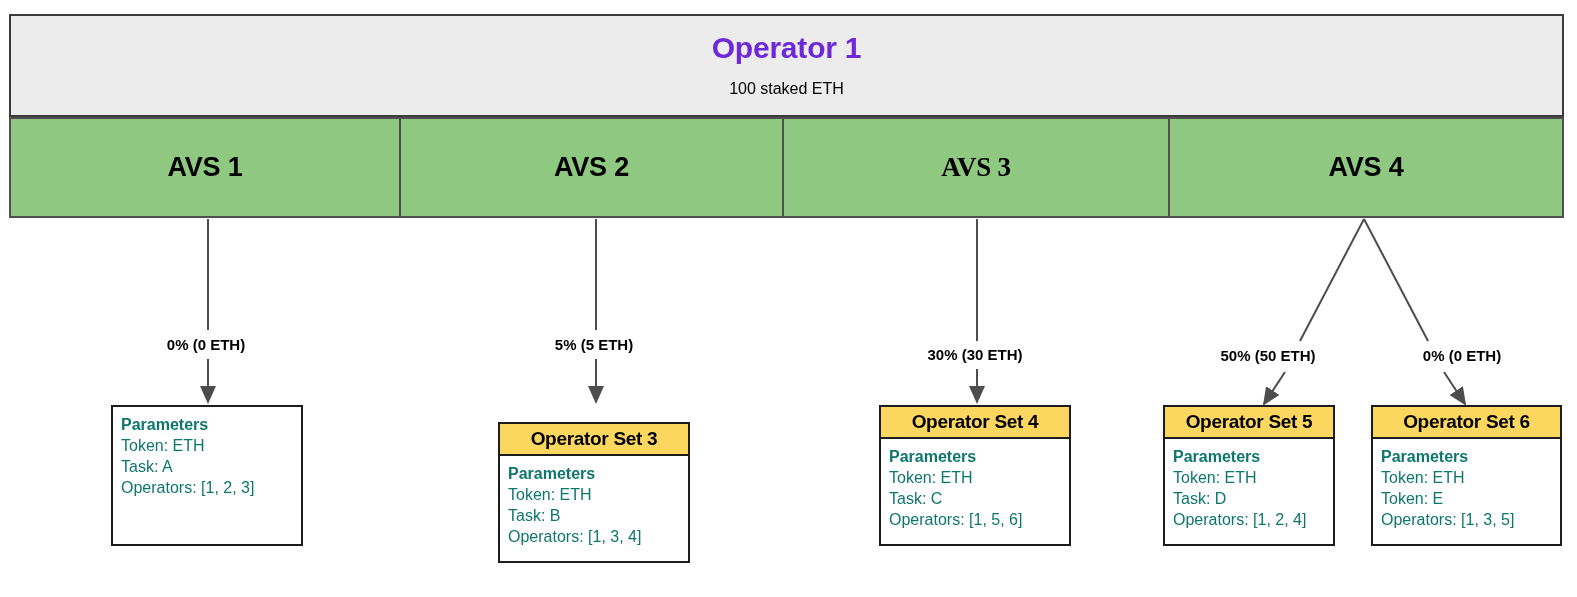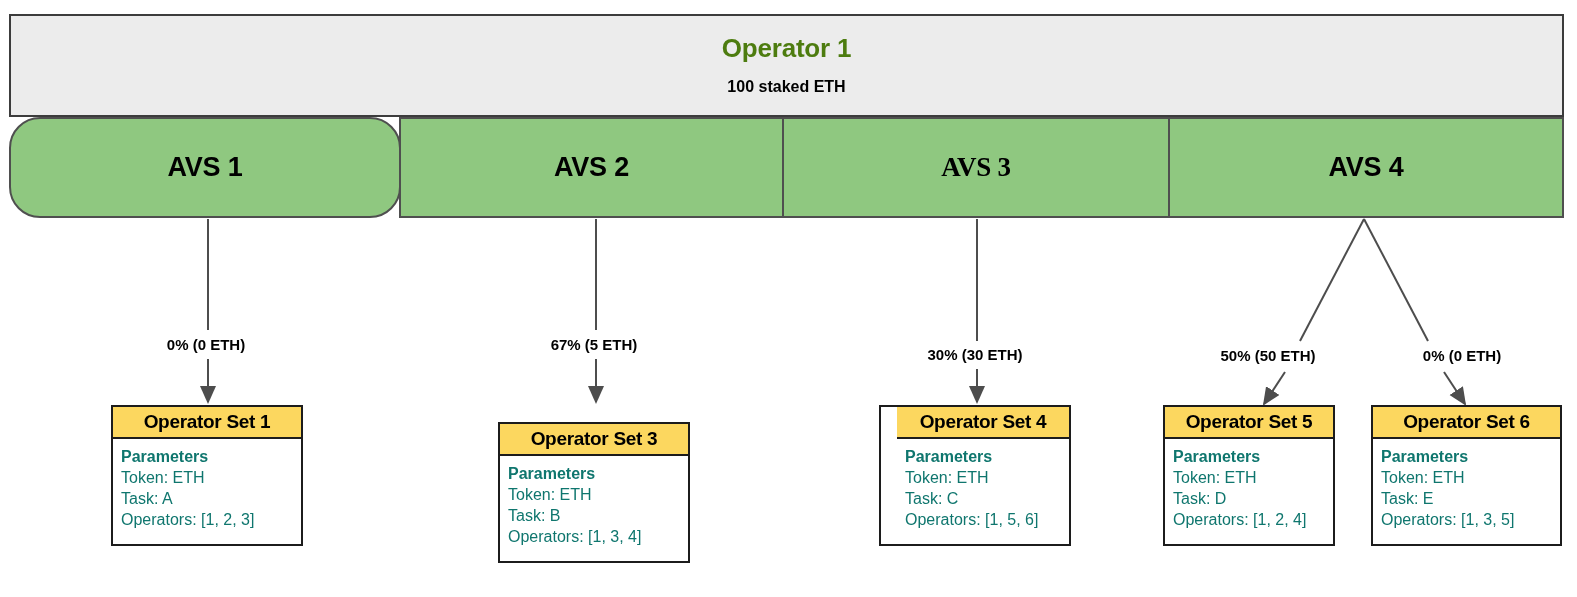--- a/index.html
+++ b/index.html
@@ -28,32 +28,31 @@
     height: 103px;
     background: #ececec;
     border: 2px solid #3c3c3c;
     box-sizing: border-box;
     display: flex;
     flex-direction: column;
     align-items: center;
     justify-content: center;
   }
   .operator-title {
-    font-size: 26px;
-    font-weight: bold;
-    color: #4d7c0f;
+    font-size: 30px;
+    font-weight: bold;
+    color: #6d28d9;
     line-height: 1.15;
     letter-spacing: -0.2px;
   }
   .operator-sub {
     font-size: 16px;
     color: #000000;
     line-height: 1.3;
     margin-top: 13px;
-    font-weight: bold;
   }
   
   .avs-band {
     position: absolute;
     left: 9px;
     top: 117px;
     width: 1555px;
     height: 101px;
     display: flex;
     box-sizing: border-box;
@@ -135,21 +134,21 @@
 <body>
 
 <div id="canvas">
 
   <div class="operator-bar">
     <div class="operator-title">Operator 1</div>
     <div class="operator-sub">100 staked ETH</div>
   </div>
 
   <div class="avs-band">
-    <div class="avs-cell" style="width:394px;border-radius:31px;">
+    <div class="avs-cell" style="width:394px;">
       <span class="avs-label">AVS 1</span>
     </div>
     <div class="avs-cell" style="width:387px;">
       <span class="avs-label">AVS 2</span>
     </div>
     <div class="avs-cell" style="width:390px;font-family:Liberation Serif, serif;">
       <span class="avs-label">AVS 3</span>
     </div>
     <div class="avs-cell" style="width:398px;">
       <span class="avs-label">AVS 4</span>
@@ -173,50 +172,47 @@
     <line x1="977" y1="369" x2="977" y2="402" stroke="#4d4d4d" stroke-width="2" marker-end="url(#arrow)"></line>
 
     <line x1="1364" y1="219" x2="1300" y2="341" stroke="#4d4d4d" stroke-width="2"></line>
     <line x1="1285" y1="372" x2="1264" y2="404" stroke="#4d4d4d" stroke-width="2" marker-end="url(#arrow)"></line>
 
     <line x1="1364" y1="219" x2="1428" y2="341" stroke="#4d4d4d" stroke-width="2"></line>
     <line x1="1444" y1="372" x2="1465" y2="404" stroke="#4d4d4d" stroke-width="2" marker-end="url(#arrow)"></line>
   </svg>
 
   <div class="edge-label" style="left:206px; top:345px;">0% (0 ETH)</div>
-  <div class="edge-label" style="left:594px; top:345px;">67% (5 ETH)</div>
+  <div class="edge-label" style="left:594px; top:345px;">5% (5 ETH)</div>
   <div class="edge-label" style="left:975px; top:355px;text-align:center;">30% (30 ETH)</div>
   <div class="edge-label" style="left:1268px; top:356px;">50% (50 ETH)</div>
   <div class="edge-label" style="left:1462px; top:356px;">0% (0 ETH)</div>
 
   <div class="opset" style="left:111px; top:405px; width:192px; height:141px;">
-    <div class="opset-header">
-      <span class="opset-header-text">Operator Set 1</span>
-    </div>
     <div class="opset-body">
       <div class="param-title">Parameters</div>
       <div>Token: ETH</div>
       <div>Task: A</div>
       <div>Operators: [1, 2, 3]</div>
     </div>
   </div>
 
   <div class="opset" style="left:498px; top:422px; width:192px; height:141px;">
     <div class="opset-header">
       <span class="opset-header-text">Operator Set 3</span>
     </div>
     <div class="opset-body">
       <div class="param-title">Parameters</div>
       <div>Token: ETH</div>
       <div>Task: B</div>
       <div>Operators: [1, 3, 4]</div>
     </div>
   </div>
 
-  <div class="opset" style="left:879px; top:405px; width:192px; height:141px;padding-left:16px;">
+  <div class="opset" style="left:879px; top:405px; width:192px; height:141px;">
     <div class="opset-header">
       <span class="opset-header-text">Operator Set 4</span>
     </div>
     <div class="opset-body">
       <div class="param-title">Parameters</div>
       <div>Token: ETH</div>
       <div>Task: C</div>
       <div>Operators: [1, 5, 6]</div>
     </div>
   </div>
@@ -233,18 +229,18 @@
     </div>
   </div>
 
   <div class="opset" style="left:1371px; top:405px; width:191px; height:141px;">
     <div class="opset-header">
       <span class="opset-header-text">Operator Set 6</span>
     </div>
     <div class="opset-body">
       <div class="param-title">Parameters</div>
       <div>Token: ETH</div>
-      <div>Task: E</div>
+      <div>Token: E</div>
       <div>Operators: [1, 3, 5]</div>
     </div>
   </div>
 
 </div>
 
 </body></html>

